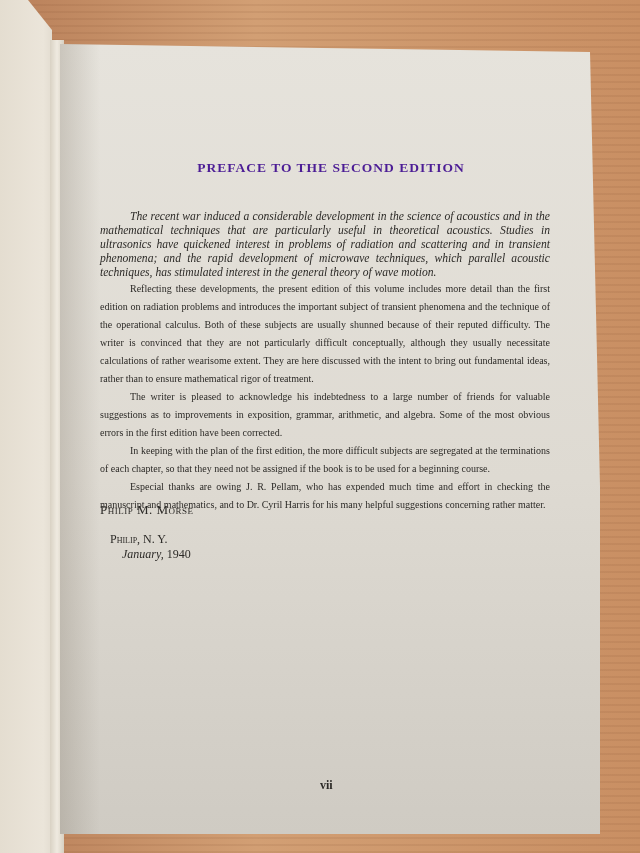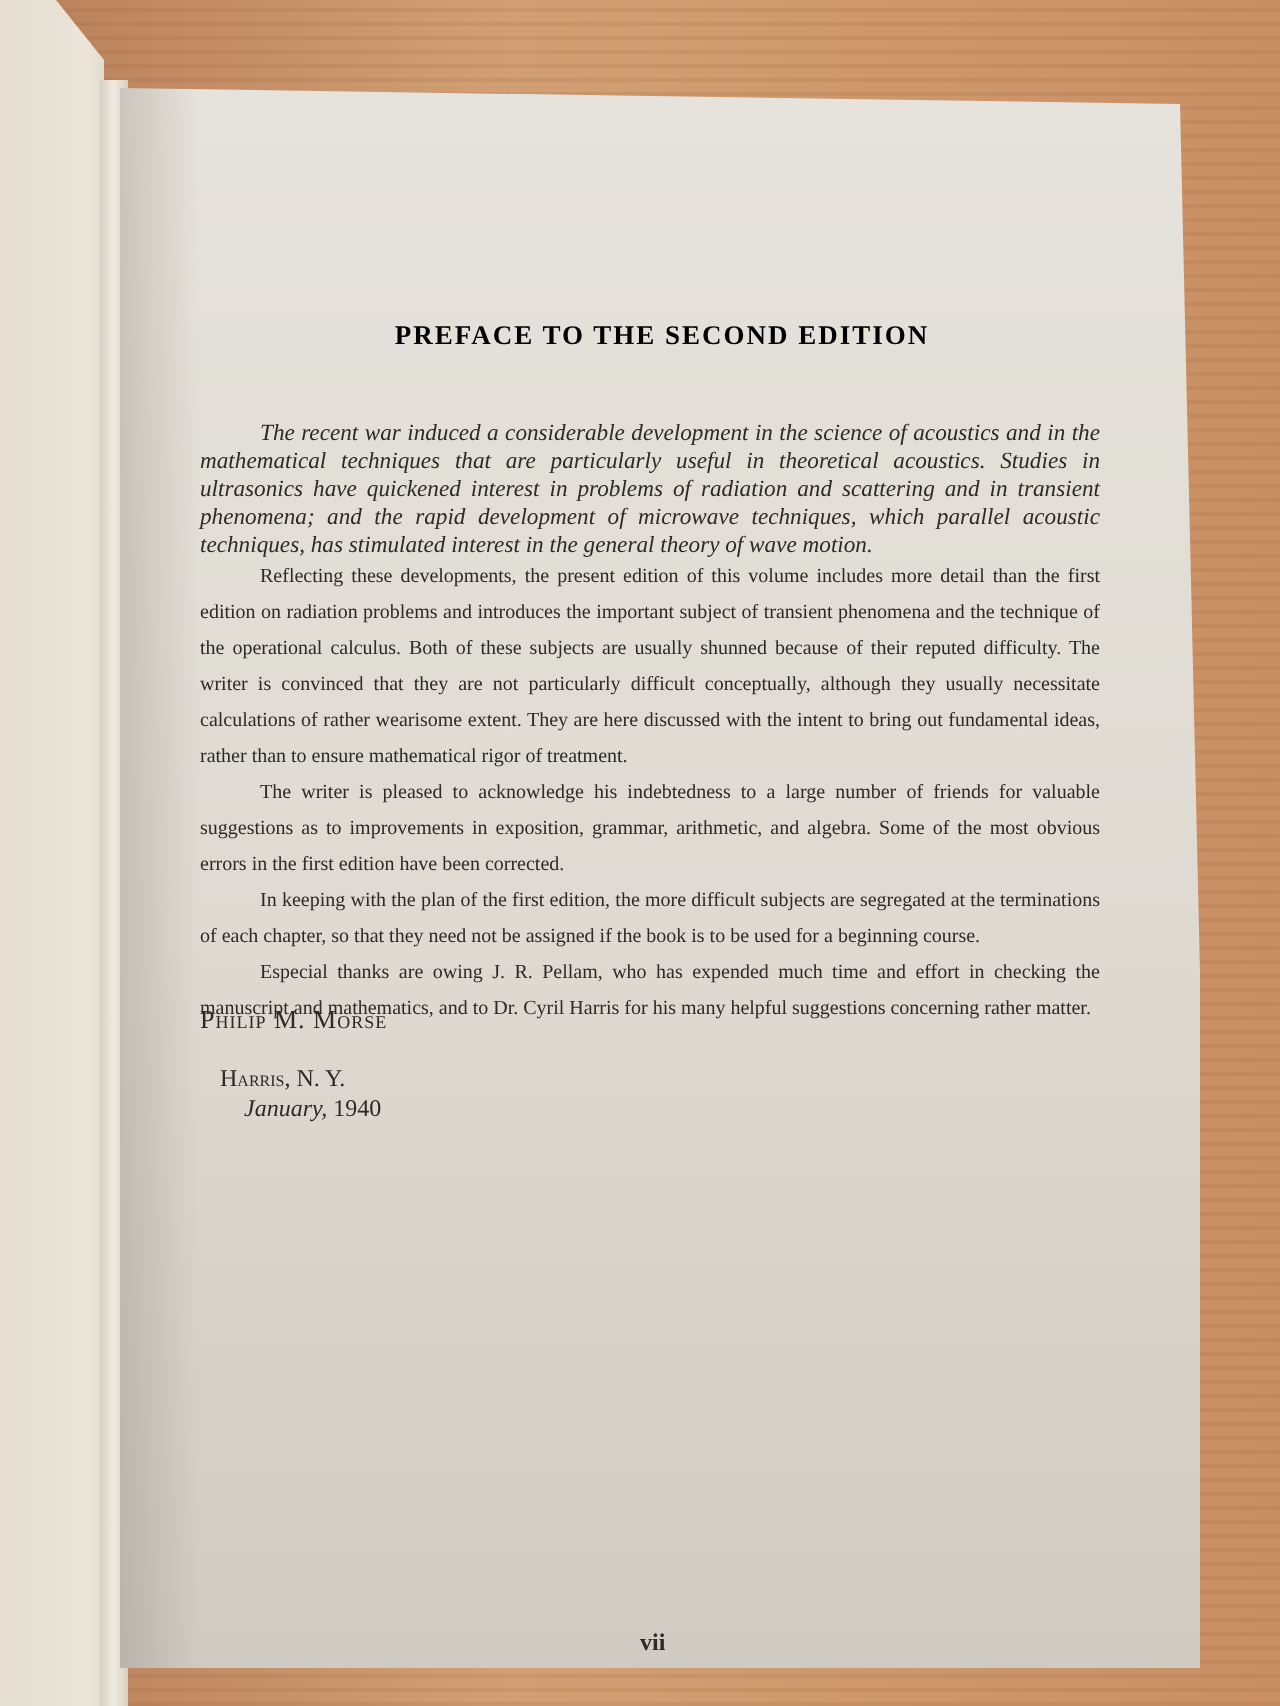--- a/index.html
+++ b/index.html
@@ -31,59 +31,59 @@
     .page-shade {
       position: absolute; left: 60px; top: 44px; width: 40px; height: 790px;
       background: linear-gradient(90deg, rgba(120,110,95,0.25), rgba(0,0,0,0));
     }
     .content {
       position: absolute; left: 100px; top: 160px; width: 450px;
       color: #2c2a27;
     }
     .title {
       text-align: center; font-size: 13.5px; letter-spacing: 1px;
-      margin: 0 0 34px 12px; color: #000000;
+      margin: 0 0 34px 12px; color: #4c1d95;
       font-family: "Liberation Serif", serif; font-weight: bold;
     }
     .para {
       font-size: 10px; line-height: 18px; text-align: justify;
       text-indent: 30px; margin: 0;
       font-family: "Liberation Serif", serif;
     }
     .para.first { font-size: 11.6px; line-height: 14px; font-style: italic; }
     .sig {
       font-variant: small-caps; font-size: 13px;
       margin-top: -12px; padding-right: 6px; letter-spacing: 0.5px;
       font-family: "Liberation Serif", serif;
     }
     .place {
       font-variant: small-caps; font-size: 12px; margin-top: 14px; margin-left: 10px;
       font-family: "Liberation Serif", serif;
     }
     .date { font-size: 12px; margin-left: 22px; font-family: "Liberation Serif", serif; }
     .date i { font-style: italic; margin-top: 40px; }
     .folio {
-      position: absolute; left: 320px; top: 814px; font-size: 12px; font-weight: bold;
+      position: absolute; left: 320px; top: 778px; font-size: 12px; font-weight: bold;
       color: #2c2a27; font-family: "Liberation Serif", serif;
     }
   </style>
 </head>
 <body>
 
 <div class="wood"></div>
 <div class="left-page"></div>
 <div class="gutter"></div>
 <div class="page"></div>
 <div class="page-shade"></div>
 
 <div class="content">
   <div class="title">PREFACE TO THE SECOND EDITION</div>
   <p class="para first">The recent war induced a considerable development in the science of acoustics and in the mathematical techniques that are particularly useful in theoretical acoustics. Studies in ultrasonics have quickened interest in problems of radiation and scattering and in transient phenomena; and the rapid development of microwave techniques, which parallel acoustic techniques, has stimulated interest in the general theory of wave motion.</p>
   <p class="para">Reflecting these developments, the present edition of this volume includes more detail than the first edition on radiation problems and introduces the important subject of transient phenomena and the technique of the operational calculus. Both of these subjects are usually shunned because of their reputed difficulty. The writer is convinced that they are not particularly difficult conceptually, although they usually necessitate calculations of rather wearisome extent. They are here discussed with the intent to bring out fundamental ideas, rather than to ensure mathematical rigor of treatment.</p>
   <p class="para">The writer is pleased to acknowledge his indebtedness to a large number of friends for valuable suggestions as to improvements in exposition, grammar, arithmetic, and algebra. Some of the most obvious errors in the first edition have been corrected.</p>
   <p class="para">In keeping with the plan of the first edition, the more difficult subjects are segregated at the terminations of each chapter, so that they need not be assigned if the book is to be used for a beginning course.</p>
   <p class="para">Especial thanks are owing J. R. Pellam, who has expended much time and effort in checking the manuscript and mathematics, and to Dr. Cyril Harris for his many helpful suggestions concerning rather matter.</p>
   <div class="sig">Philip M. Morse</div>
-  <div class="place">Harris, N. Y.</div>
+  <div class="place">Philip, N. Y.</div>
   <div class="date"><i>January,</i> <span>1940</span></div>
 </div>
 
 <div class="folio">vii</div>
 
 </body></html>

